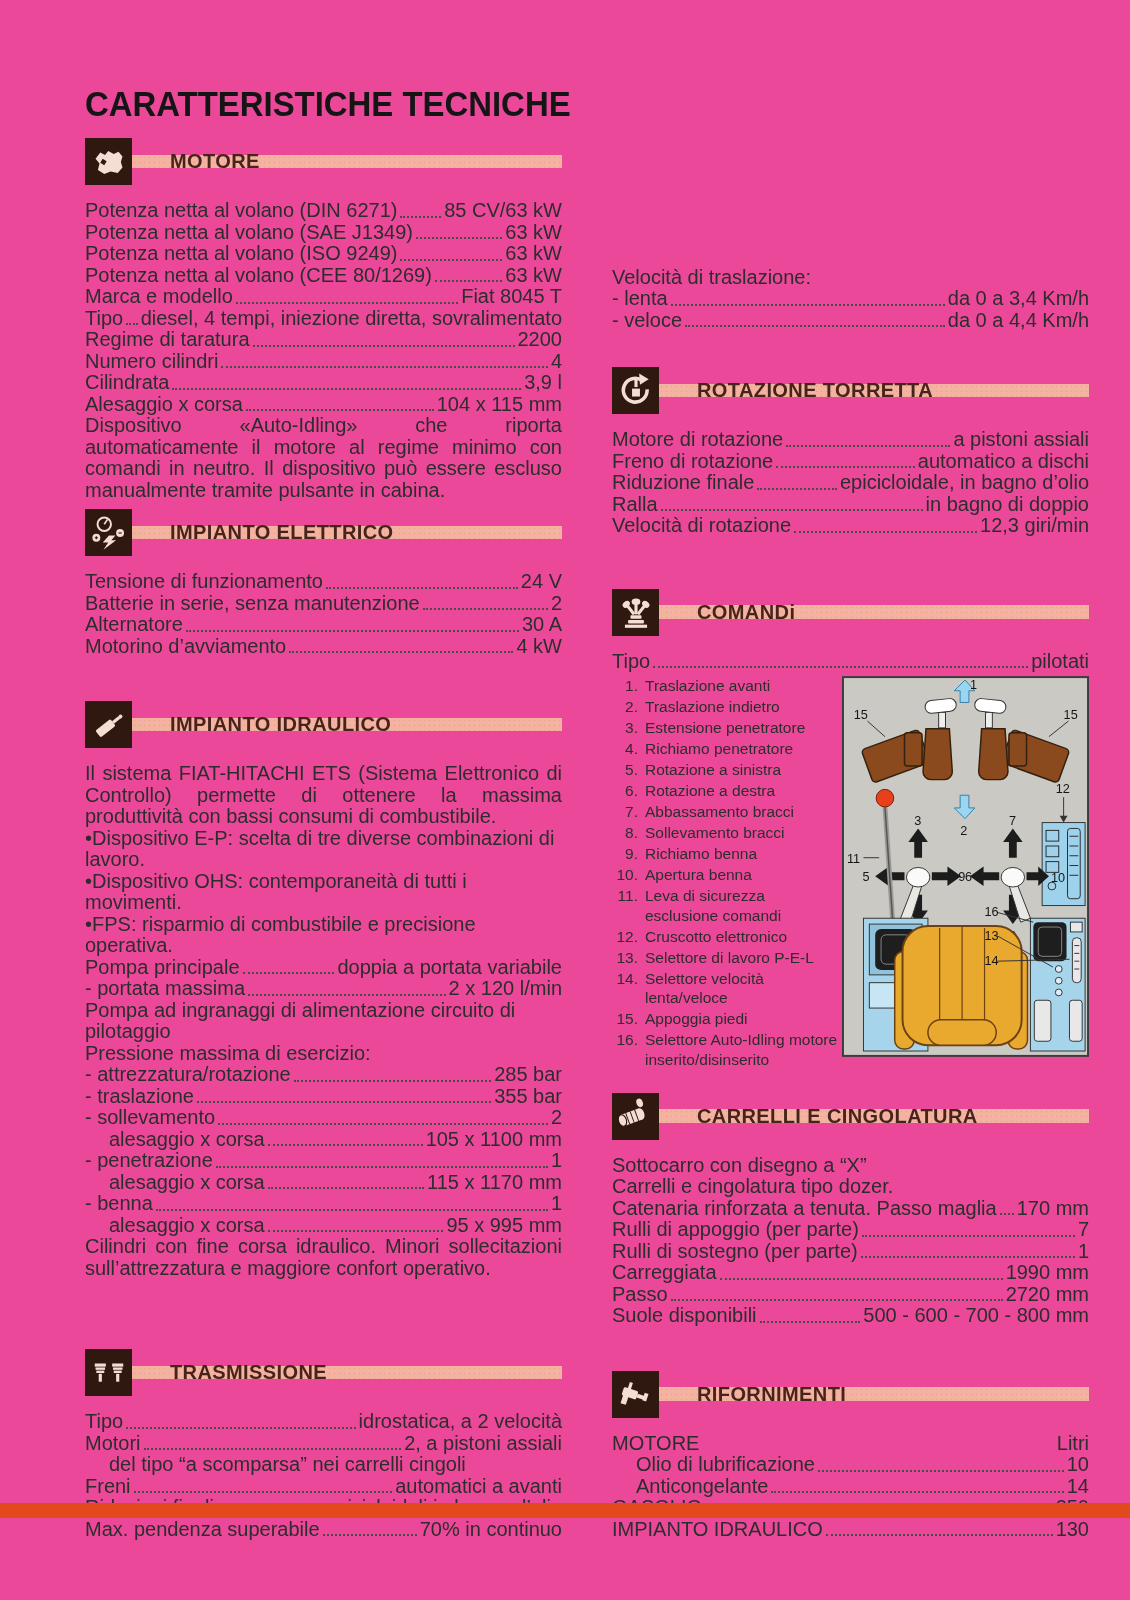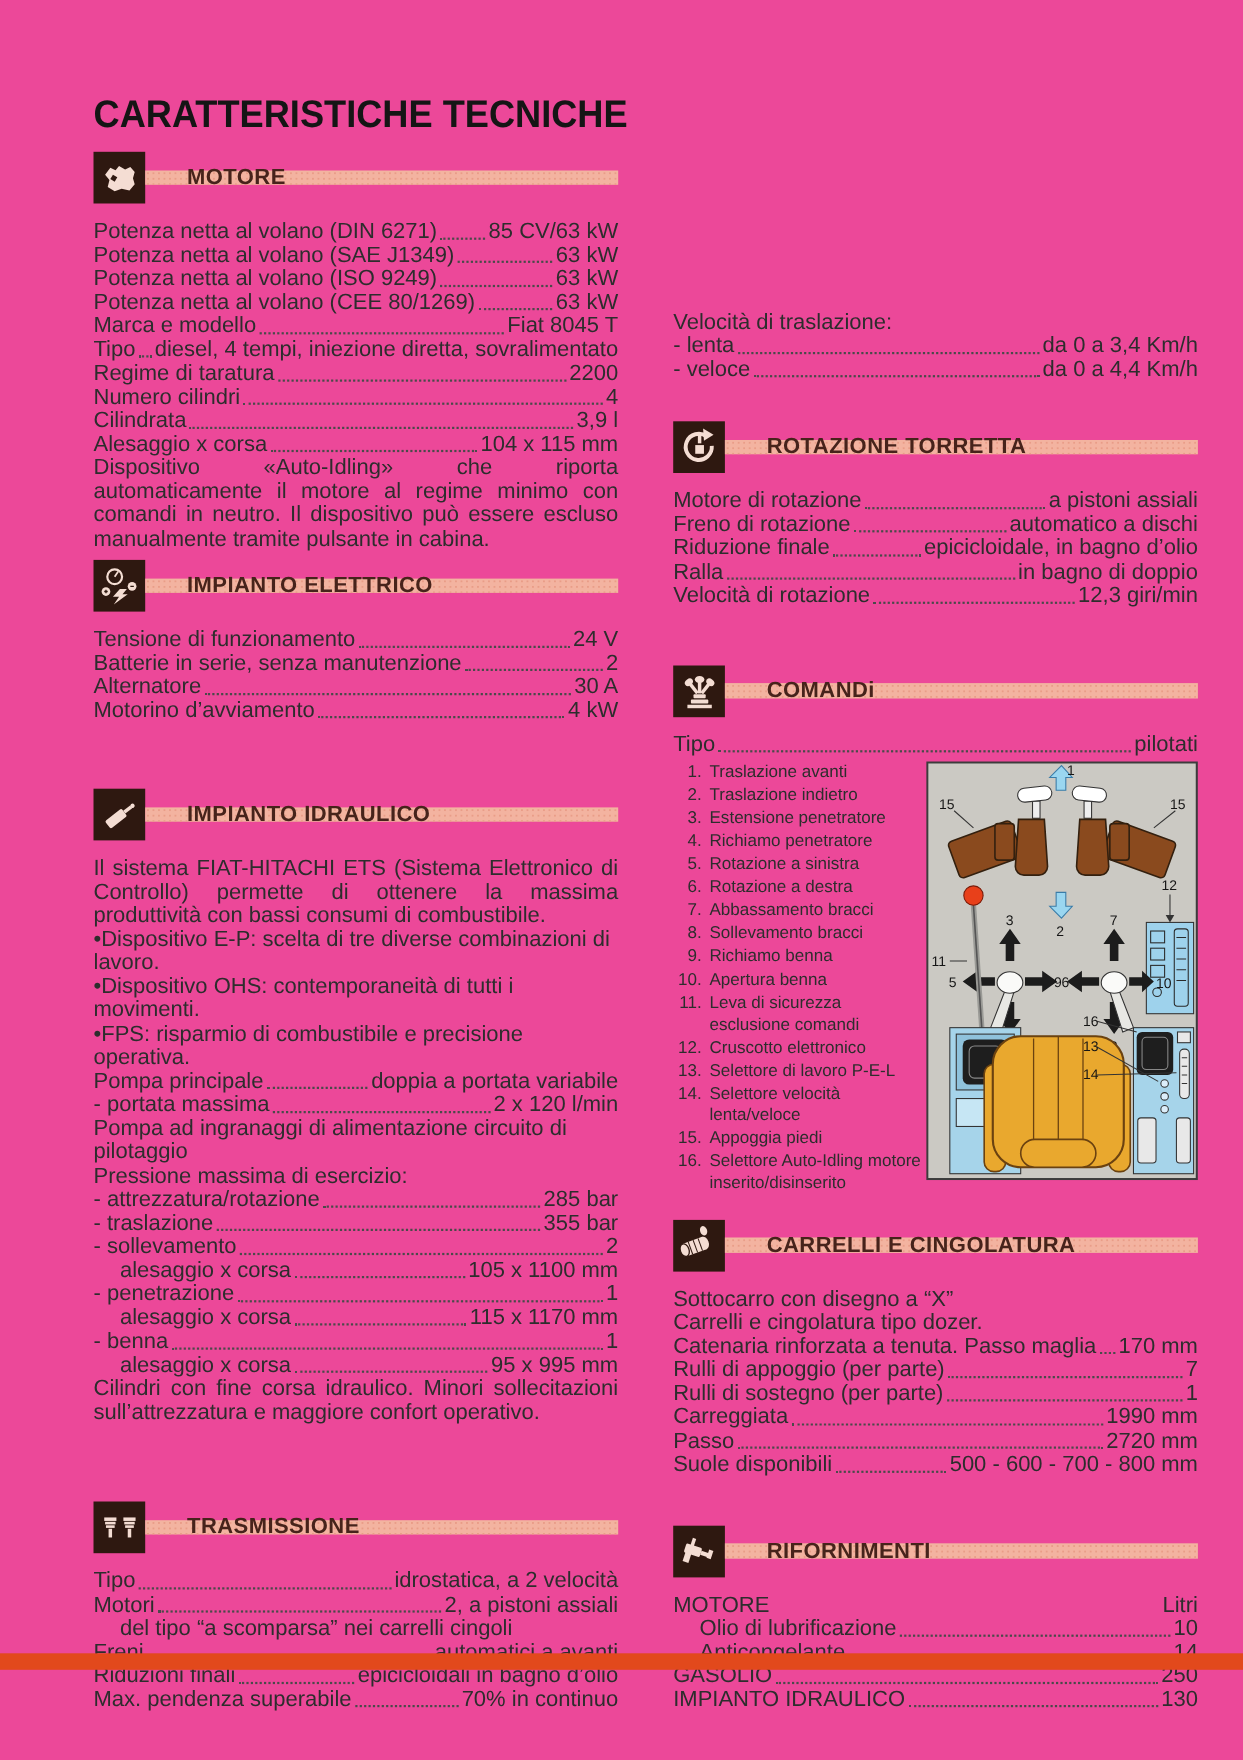--- a/index.html
+++ b/index.html
@@ -31,21 +31,21 @@
   
   .cmd-wrap{display:flex;gap:4px;margin-top:4px;}
   .cmd-list{width:226px;flex:none;font-size:15.5px;line-height:19.5px;}
   .li{display:flex;margin-bottom:1.5px;}
   .li .num{width:26px;text-align:right;margin-right:7px;flex:none;}
   .li .txt{flex:1;}
   .diagram{flex:none;}
   .diagram text{font-family:"Liberation Sans",sans-serif;font-size:13px;fill:#151515;}
   
   #sec-motore{margin-bottom:8px;}
-  #sec-elettrico{margin-bottom:60px;}
+  #sec-elettrico{margin-bottom:44px;}
   #sec-idraulico{margin-bottom:70px;}
   #sec-velocita{margin-top:6px;margin-bottom:36px;}
   #sec-rotazione{margin-bottom:52px;}
   #sec-comandi{margin-bottom:22px;}
   #sec-carrelli{margin-bottom:44px;}
   .bottom-bar{position:absolute;left:0;top:1503px;width:1130px;height:15px;background:#e2491c;}
 </style>
 </head>
 <body>
 

